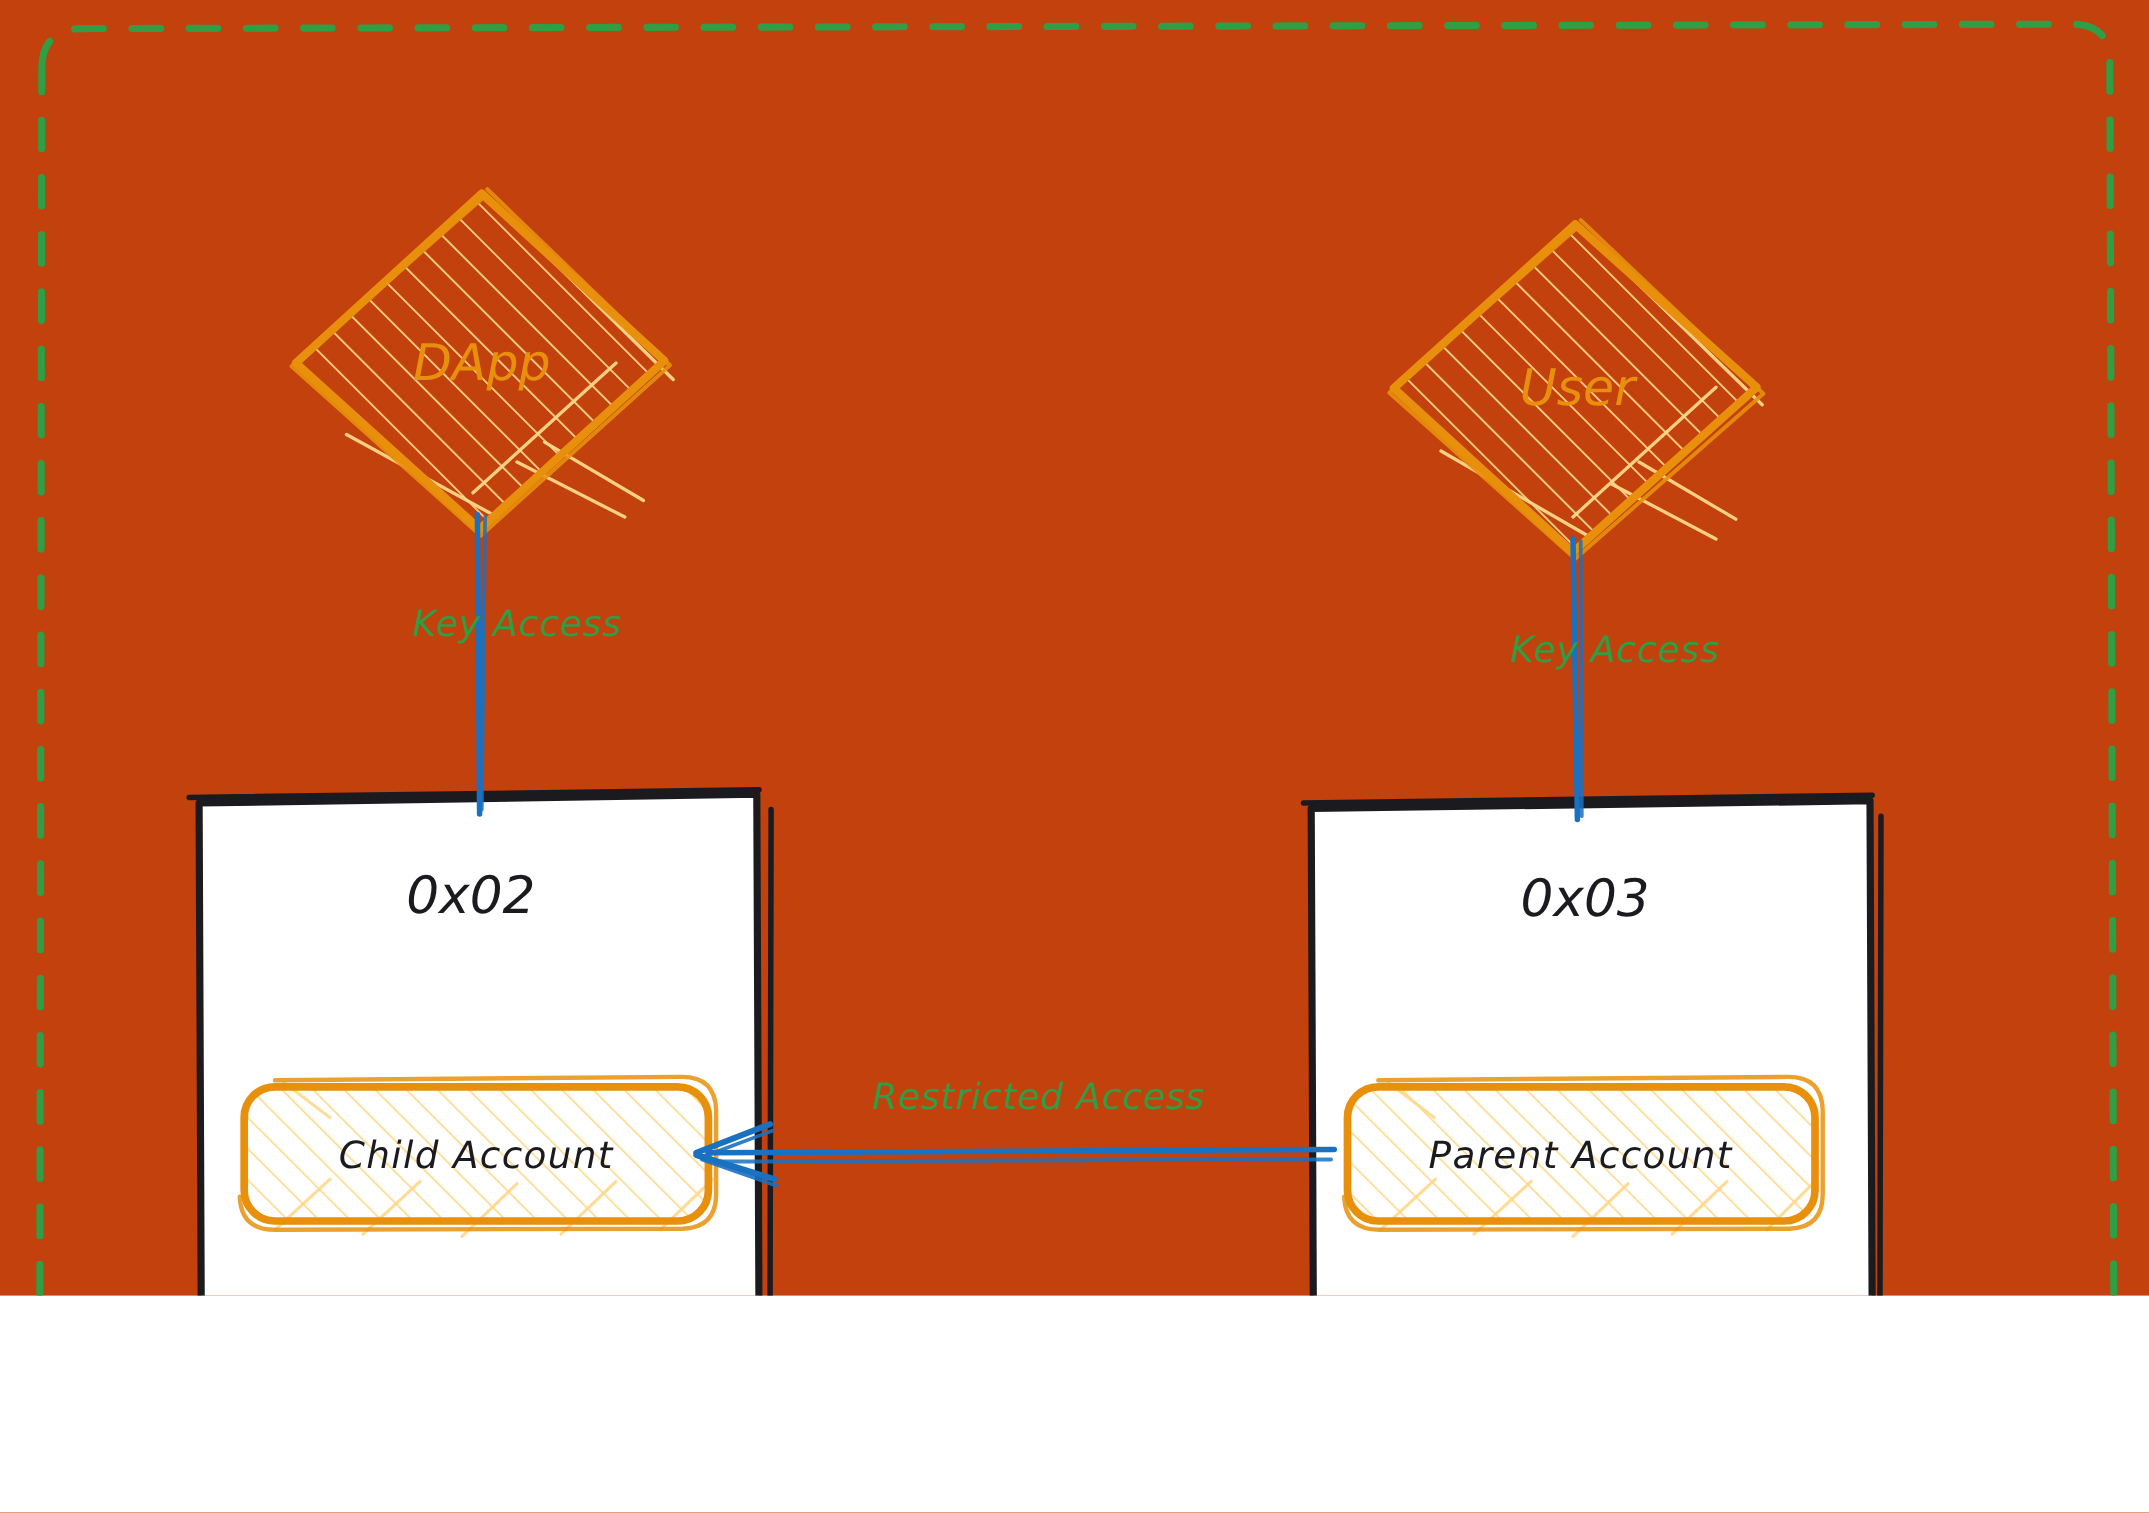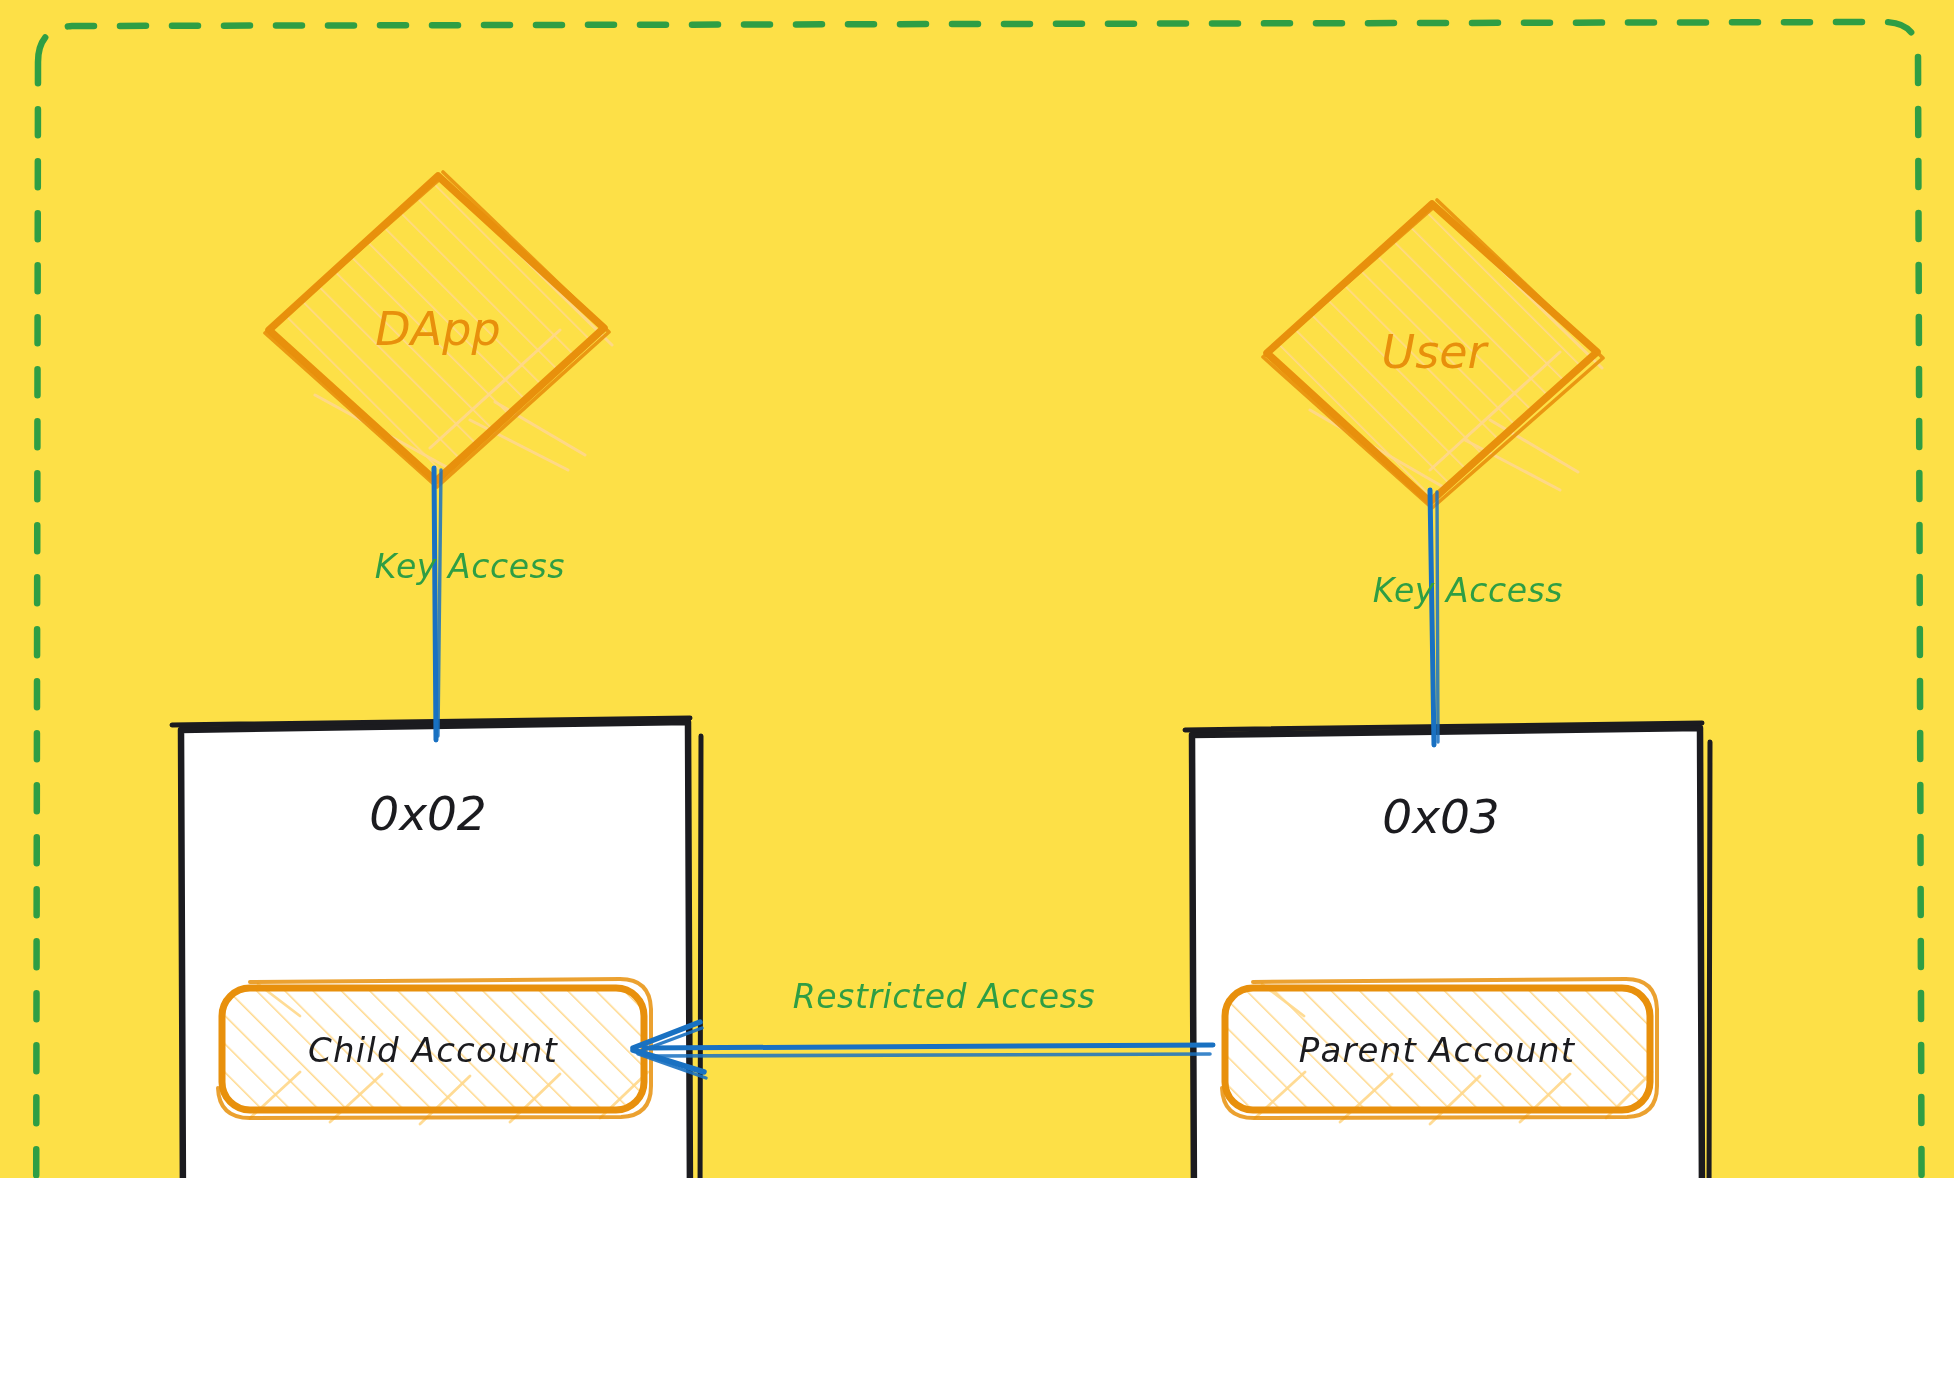--- a/index.html
+++ b/index.html
@@ -7,21 +7,21 @@
     padding: 0;
     background: #ffffff;
   }
   body {
     font-family: "DejaVu Sans", sans-serif;
   }
   #canvas-wrap {
     position: relative;
     width: 1954px;
     height: 1178px;
-    background: #fde047;
+    background: #c2410c;
     overflow: hidden;
   }
   svg#diagram {
     position: absolute;
     left: 0;
     top: 0;
     width: 1954px;
     height: 1375px;
     display: block;
   }

